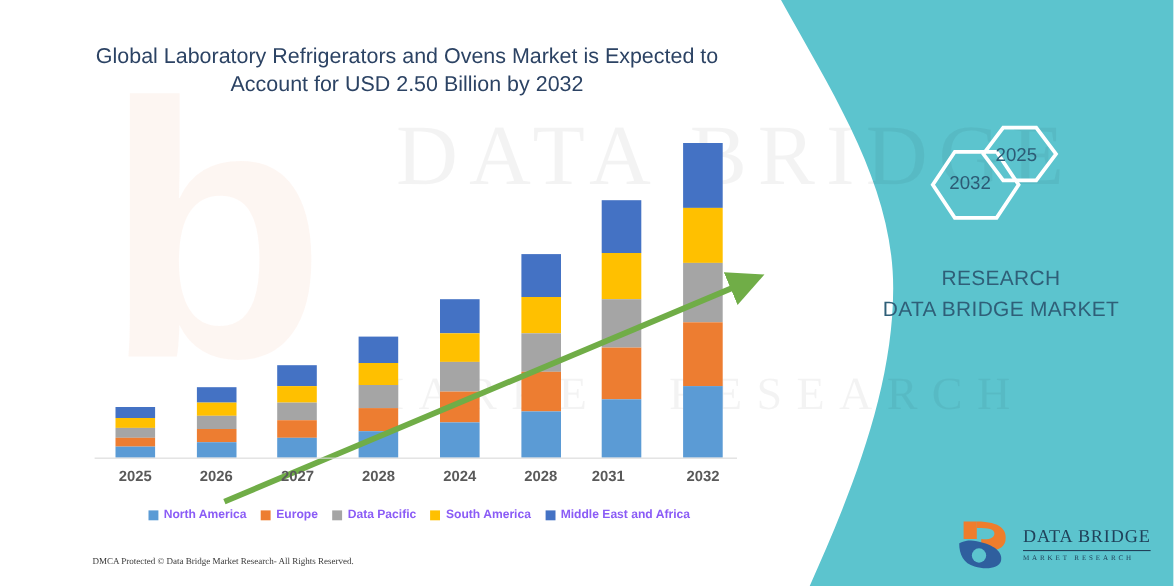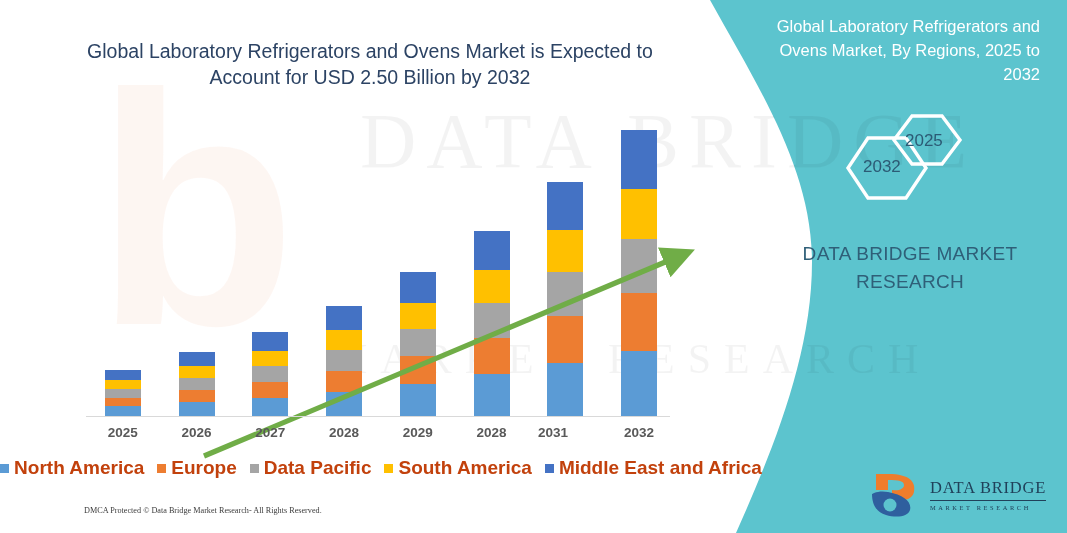--- a/index.html
+++ b/index.html
@@ -63,21 +63,21 @@
   
   #arrow{position:absolute;left:86px;top:110px;width:600px;height:310px;pointer-events:none;}
 
   
   #legend{
     position:absolute;left:86px;top:458px;width:590px;height:20px;
     display:flex;align-items:center;justify-content:center;gap:13px;
   }
   .leg-item{display:flex;align-items:center;gap:5px;}
   .leg-sw{width:9px;height:9px;display:inline-block;}
-  .leg-tx{font-size:19px;font-weight:bold;color:#c2410c;white-space:nowrap;
+  .leg-tx{font-size:11px;font-weight:bold;color:#8b5cf6;white-space:nowrap;
           font-family:"Liberation Sans", sans-serif;}
 
   
   #footer{position:absolute;left:84px;top:506px;width:600px;height:16px;
           display:flex;justify-content:space-between;}
   .ft{font-size:8.2px;color:#3b3b3b;font-family:"Liberation Serif", serif;white-space:nowrap;text-align:right;}
 
   
   #p-title{
     position:absolute;right:27px;top:14px;width:300px;
@@ -189,21 +189,21 @@
       </defs>
       <line x1="32" y1="226" x2="498" y2="30" stroke="#70ad47" stroke-width="5.2" marker-end="url(#ah)"></line>
     </svg>
   </div>
   <div id="axis"></div>
   <div id="xlabels">
       <div class="xlab" style="left: 1.875px;">2025</div>
       <div class="xlab" style="left: 75.625px;">2026</div>
       <div class="xlab" style="left: 149.375px;">2027</div>
       <div class="xlab" style="left: 223.125px;">2028</div>
-      <div class="xlab" style="left: 296.875px;">2029</div>
+      <div class="xlab" style="left: 296.875px;">2024</div>
       <div class="xlab" style="left: 370.625px;">2028</div>
       <div class="xlab" style="left: 432px;">2031</div>
       <div class="xlab" style="left: 518.125px;">2032</div>
     </div>
 
   <div id="legend">
       <div class="leg-item">
         <span class="leg-sw" style="background: rgb(91, 155, 213);"></span>
         <span class="leg-tx">North America</span>
       </div>
@@ -222,34 +222,33 @@
       <div class="leg-item">
         <span class="leg-sw" style="background: rgb(68, 114, 196);"></span>
         <span class="leg-tx">Middle East and Africa</span>
       </div>
     </div>
 
   <div id="footer">
     <div class="ft">DMCA Protected © Data Bridge Market Research-  All Rights Reserved.</div>
   </div>
 
-  <div id="p-title">Global Laboratory Refrigerators and Ovens Market, By Regions, 2025 to 2032</div>
 
   <div id="hexes">
     <svg width="160" height="90" viewBox="0 0 160 90" xmlns="http://www.w3.org/2000/svg">
       <polygon points="82,4 112,4 130,28 112,52 82,52 64,28" fill="none" stroke="#ffffff" stroke-width="3.4"></polygon>
       <polygon points="38,26 76,26 96,56 76,86 38,86 18,56" fill="none" stroke="#ffffff" stroke-width="3.4"></polygon>
     </svg>
     <div class="hex-label" style="left:75px;top:19px;">2025</div>
     <div class="hex-label" style="left:33px;top:45px;">2032</div>
   </div>
 
   <div id="brand">
+    <div>RESEARCH</div>
     <div>DATA BRIDGE MARKET</div>
-    <div>RESEARCH</div>
   </div>
 
   <div id="logo">
     <svg width="70" height="46" viewBox="0 0 70 46" xmlns="http://www.w3.org/2000/svg">
       <path d="M10,2 L22,2 L22,18 L10,18 Z" fill="#ef7d2c"></path>
       <path d="M22,2 C44,2 50,10 48,20 C46,28 36,30 26,28 L26,18 C33,19 38,17 38,13
                C38,9 33,8 22,8 Z" fill="#ef7d2c"></path>
       <path d="M6,22 C6,22 12,18 22,20 C38,23 46,30 44,38 C42,45 30,46 20,43
                C10,40 6,32 6,22 Z" fill="#2f5f9e"></path>
       <circle cx="24" cy="33" r="6.5" fill="#5cc4ce"></circle>

